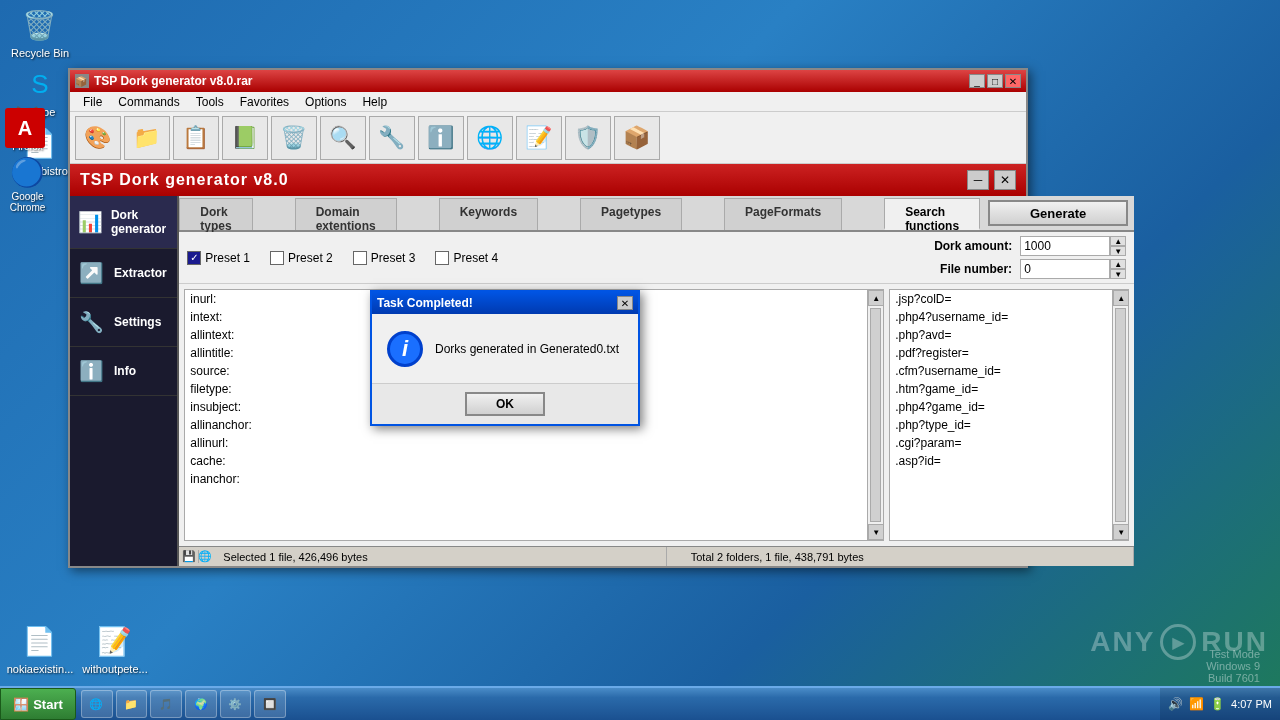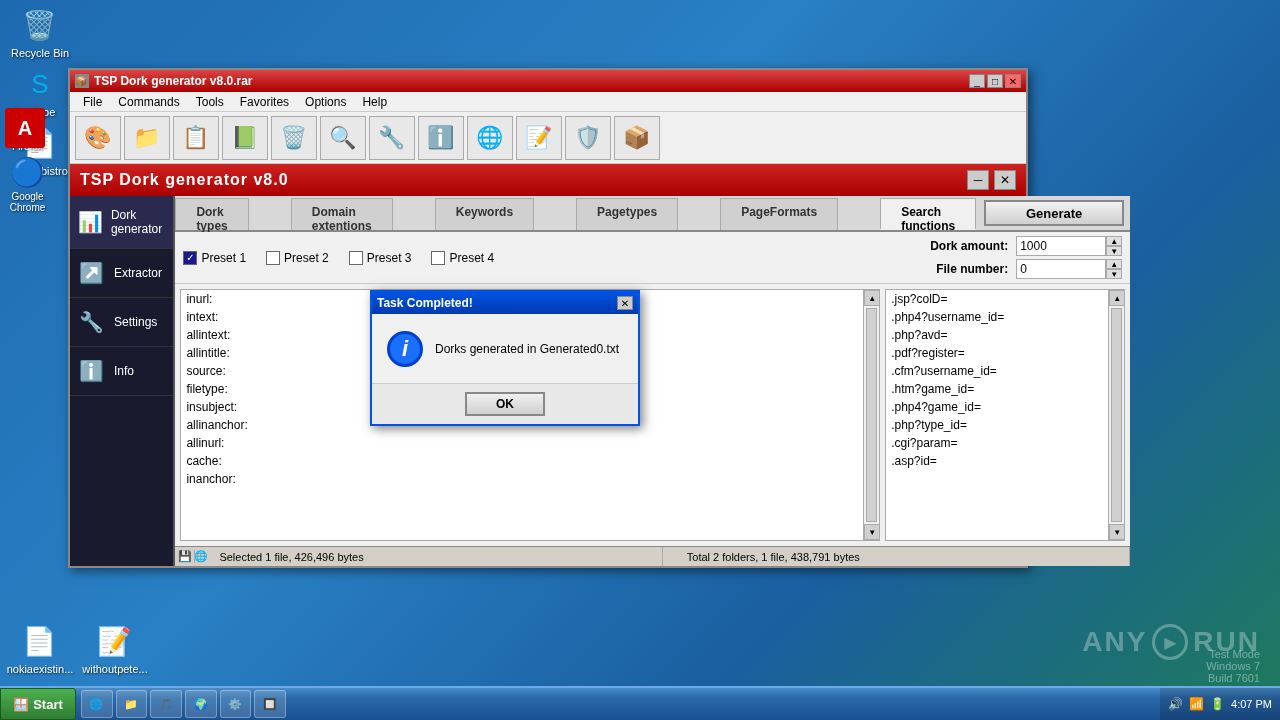--- a/index.html
+++ b/index.html
@@ -239,21 +239,21 @@
       border-bottom: 1px solid #333;
     }
     .sidebar-item.active { background: #2a2a4e; }
     .sidebar-icon {
       font-size: 20px;
       width: 28px;
       text-align: center;
     }
     .sidebar-label {
       font-size: 12px;
-      font-weight: normal;
+      font-weight: bold;
       color: white;
     }
 
     
     .content-area {
       flex: 1;
       display: flex;
       flex-direction: column;
       background: #f0f0f0;
     }
@@ -583,28 +583,28 @@
     <div class="desktop-icon">
       <div class="icon-img">📝</div>
       <div class="icon-label">withoutpete...</div>
     </div>
   </div>
 
   <div style="position:absolute;top:108px;left:5px;width:50px;">
     <div style="width:40px;height:40px;background:#cc0000;border-radius:3px;display:flex;align-items:center;justify-content:center;color:white;font-size:20px;font-weight:bold;">A</div>
   </div>
 
-  <div style="position:absolute;bottom:60px;right:20px;display:flex;align-items:center;gap:5px;justify-content:center;">
+  <div style="position:absolute;bottom:60px;right:12px;display:flex;align-items:center;gap:5px;justify-content:center;">
     <div style="color:rgba(255,255,255,0.3);font-size:28px;font-weight:bold;letter-spacing:2px;">ANY</div>
     <div style="width:36px;height:36px;border:3px solid rgba(255,255,255,0.3);border-radius:50%;display:flex;align-items:center;justify-content:center;color:rgba(255,255,255,0.3);font-size:16px;">▶</div>
     <div style="color:rgba(255,255,255,0.3);font-size:28px;font-weight:bold;letter-spacing:2px;">RUN</div>
   </div>
   <div style="position:absolute;bottom:36px;right:20px;color:rgba(255,255,255,0.4);font-size:11px;text-align:right;">
     <div>Test Mode</div>
-    <div>Windows 7</div>
+    <div>Windows 9</div>
     <div>Build 7601</div>
   </div>
 
   <div class="app-window">
 
     <div class="title-bar">
       <div class="title-bar-left">
         <div class="title-bar-icon">📦</div>
         <div class="title-bar-title">TSP Dork generator v8.0.rar</div>
       </div>

